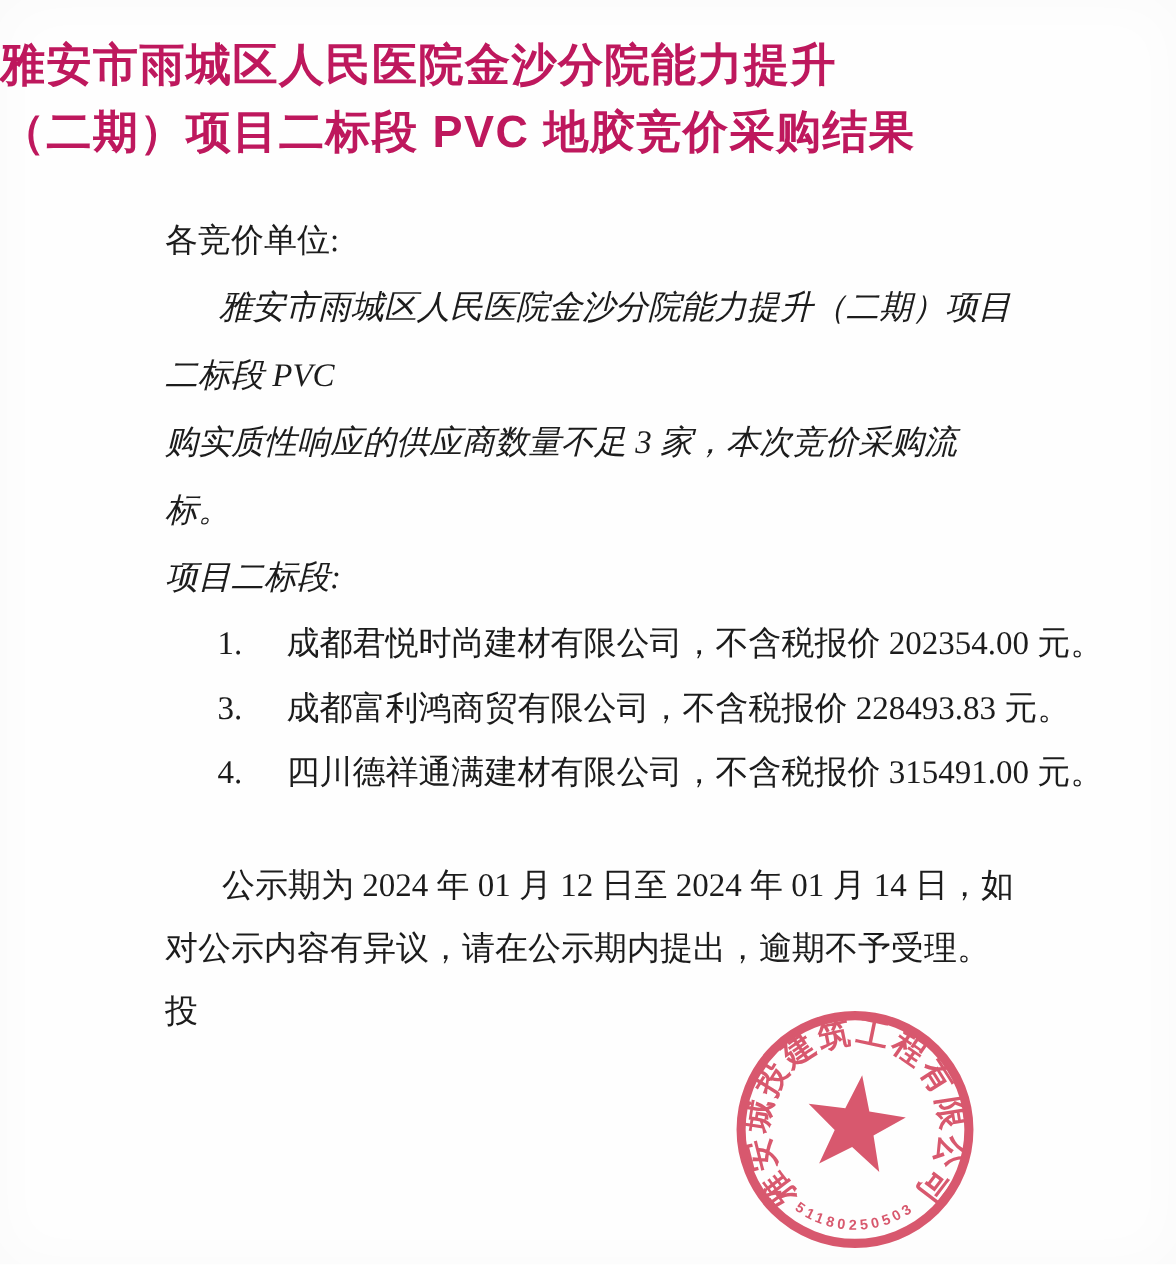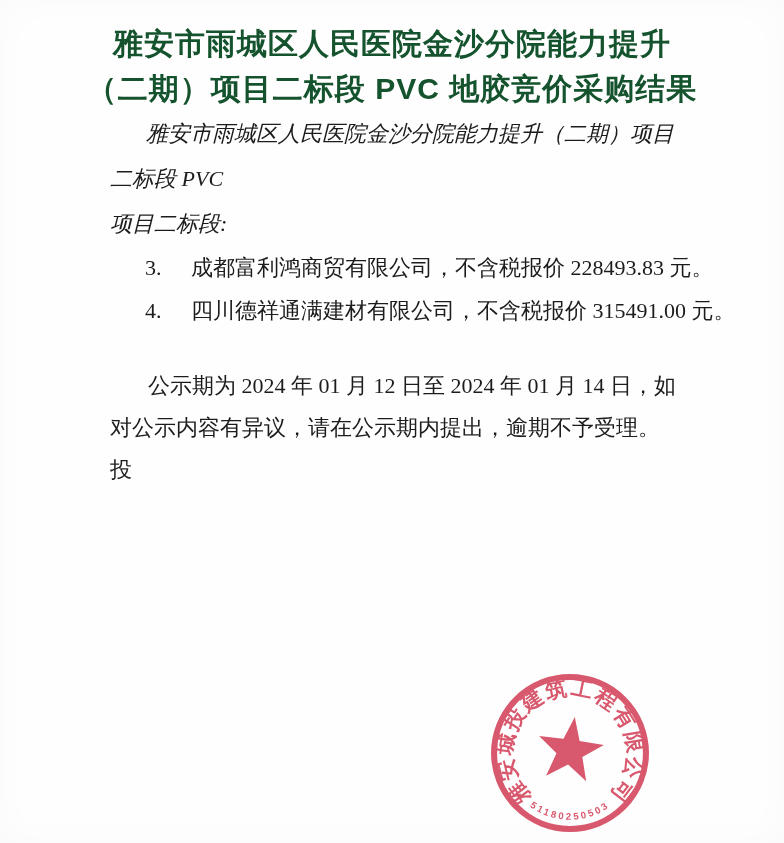--- a/index.html
+++ b/index.html
@@ -7,26 +7,26 @@
     position:relative;
     width:784px; height:843px;
     background:#fefefe;
     overflow:hidden;
     font-family:"Liberation Serif","DejaVu Serif",serif;
     color:#1c1c1c;
     box-shadow: inset 0 0 40px rgba(0,0,0,0.02);
   }
   .title-block {
     padding-top:21px;
-    text-align:center;
+    text-align:left;
     font-family:"Liberation Sans","DejaVu Sans",sans-serif;
     font-weight:700;
     font-size:30px;
     line-height:45px;
-    color:#14532d;
+    color:#be185d;
     letter-spacing:1px;
   }
   .body-block {
     padding-left:110px;
     padding-right:106px;
     font-size:22px;
   }
   .salutation { margin-top:26px; line-height:45px; }
   .para1 .line { line-height:45px;font-style:italic; }
   .para1 .indent { text-indent:36px; }
@@ -62,27 +62,32 @@
 <body>
 
 <div class="page">
 
   <div class="title-block">
     <div>雅安市雨城区人民医院金沙分院能力提升</div>
     <div>（二期）项目二标段 PVC 地胶竞价采购结果</div>
   </div>
 
   <div class="body-block">
+    <div class="salutation">各竞价单位:</div>
 
     <div class="para1">
       <div class="line indent">雅安市雨城区人民医院金沙分院能力提升（二期）项目二标段 PVC</div>
+      <div class="line">购实质性响应的供应商数量不足 3 家，本次竞价采购流标。</div>
       <div class="line">项目二标段:</div>
     </div>
 
     <div class="bidder-list">
+      <div class="bidder-row">
+        <span class="bidder-no">1.</span><span>成都君悦时尚建材有限公司，不含税报价 202354.00 元。</span>
+      </div>
       <div class="bidder-row">
         <span class="bidder-no">3.</span><span>成都富利鸿商贸有限公司，不含税报价 228493.83 元。</span>
       </div>
       <div class="bidder-row">
         <span class="bidder-no">4.</span><span>四川德祥通满建材有限公司，不含税报价 315491.00 元。</span>
       </div>
     </div>
 
     <div class="para2">
       <div class="line indent">公示期为 2024 年 01 月 12 日至 2024 年 01 月 14 日，如</div>

